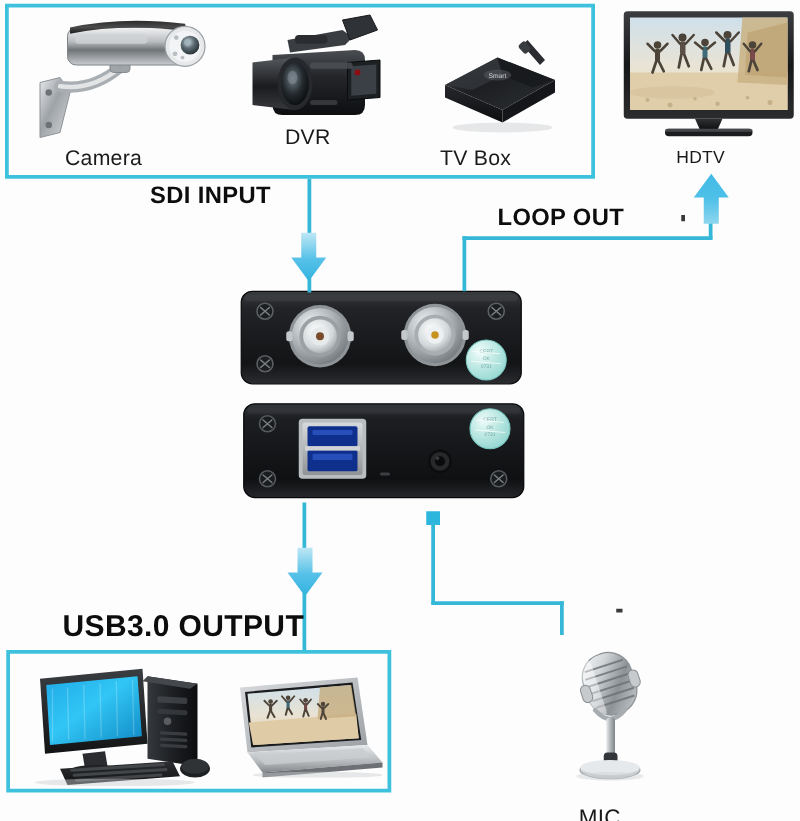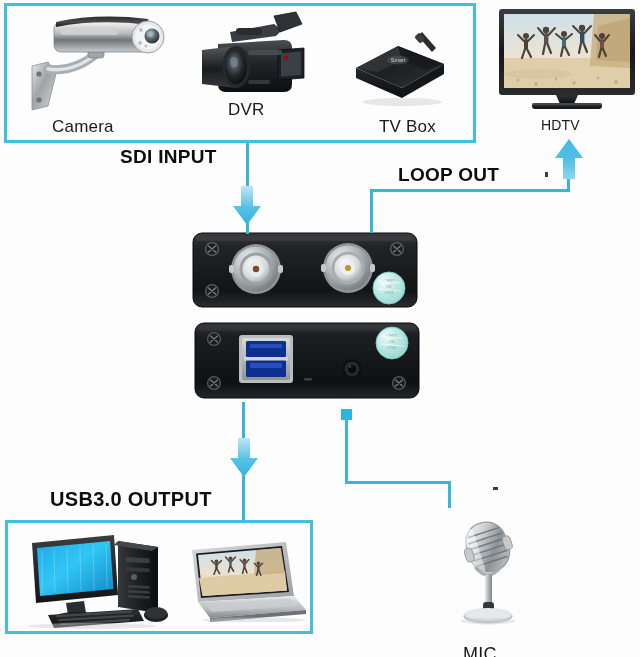--- a/index.html
+++ b/index.html
@@ -156,21 +156,21 @@
 
       <ellipse cx="50" cy="36" rx="11" ry="4.4" fill="#55585c" opacity="0.55"></ellipse>
       <text x="50" y="38.4" font-size="5.4" fill="#cfd2d5" text-anchor="middle" font-family="Liberation Sans, sans-serif">Smart</text>
 
       <ellipse cx="54" cy="78" rx="40" ry="4" fill="#b9bcbf" opacity="0.35"></ellipse>
     </svg>
   </div>
 
   <div class="caption" style="left:52px;top:117px;">Camera</div>
   <div class="caption" style="left:228px;top:100px;">DVR</div>
-  <div class="caption" style="left:379px;top:117px;">TV Box</div>
+  <div class="caption" style="left:352px;top:117px;">TV Box</div>
 
   <div class="art" style="left:498px;top:8px;width:138px;height:106px;">
     <svg width="138" height="106" viewBox="0 0 138 106">
       <defs>
         <linearGradient id="bezel" x1="0" y1="0" x2="0" y2="1">
           <stop offset="0%" stop-color="#3b3d40"></stop>
           <stop offset="50%" stop-color="#17181a"></stop>
           <stop offset="100%" stop-color="#2a2c2e"></stop>
         </linearGradient>
         <linearGradient id="sky" x1="0" y1="0" x2="0" y2="1">
@@ -603,15 +603,15 @@
   <div class="line-v" style="left:242px;top:474px;height:46px;"></div>
 
   <div class="sq" style="left:341px;top:409px;"></div>
   <div class="line-v" style="left:345px;top:418px;height:65px;"></div>
   <div class="line-h" style="left:345px;top:481px;width:106px;"></div>
   <div class="line-v" style="left:448px;top:481px;height:27px;"></div>
   <div class="sq" style="left:493px;top:487px;width:5px;height:3px;background:#3a3a3a;"></div>
 
   <div class="flow-label" style="left:120px;top:146px;font-size:19px;">SDI INPUT</div>
   <div class="flow-label" style="left:398px;top:164px;font-size:19px;">LOOP OUT</div>
-  <div class="flow-label" style="left:50px;top:488px;font-size:20px;">USB3.0 OUTPUT</div>
+  <div class="flow-label" style="left:50px;top:488px;font-size:24px;">USB3.0 OUTPUT</div>
 
 </div>
 
 </body></html>

